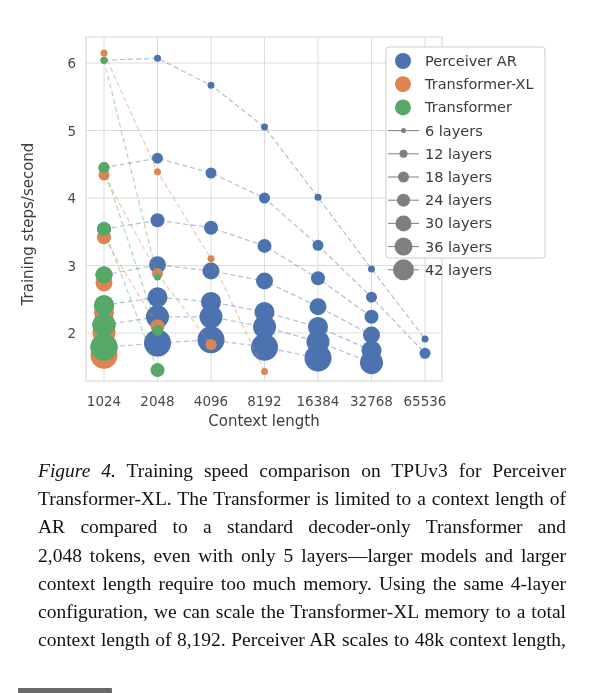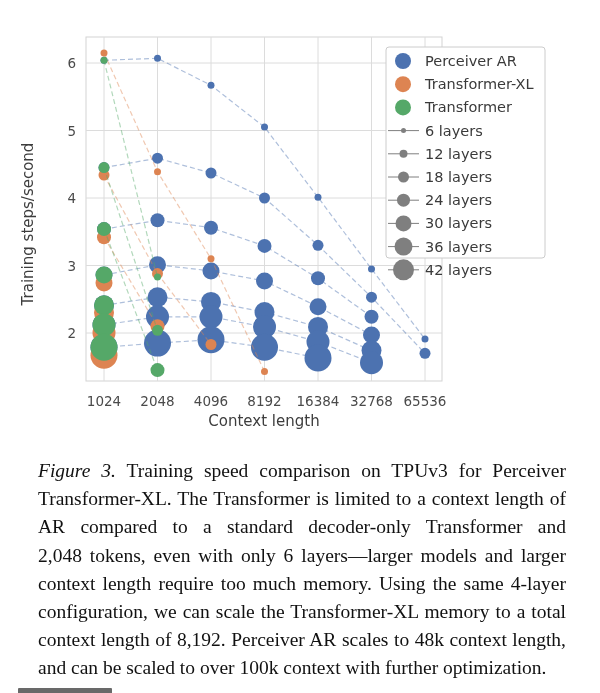--- a/index.html
+++ b/index.html
@@ -163,23 +163,22 @@
           <line x1="388" y1="246.6" x2="419" y2="246.6" stroke="#7f7f7f" stroke-width="1"></line>
           <circle cx="403.5" cy="246.6" r="9" fill="#7f7f7f"></circle>
           <text x="425" y="251.6" fill="#3a3a3a" font-size="14.5">36 layers</text>
           <line x1="388" y1="269.79999999999995" x2="419" y2="269.79999999999995" stroke="#7f7f7f" stroke-width="1"></line>
           <circle cx="403.5" cy="269.79999999999995" r="10.5" fill="#7f7f7f"></circle>
           <text x="425" y="274.79999999999995" fill="#3a3a3a" font-size="14.5">42 layers</text>
         </g>
       </svg>
   </div>
   <div class="caption" id="caption">
-      <div class="cap-line"><span class="figlabel">Figure 3.</span> Training speed comparison on TPUv3 for Perceiver</div>
+      <div class="cap-line"><span class="figlabel">Figure 4.</span> Training speed comparison on TPUv3 for Perceiver</div>
       <div class="cap-line">Transformer-XL. The Transformer is limited to a context length of</div>
       <div class="cap-line">AR compared to a standard decoder-only Transformer and</div>
-      <div class="cap-line">2,048 tokens, even with only 6 layers—larger models and larger</div>
+      <div class="cap-line">2,048 tokens, even with only 5 layers—larger models and larger</div>
       <div class="cap-line">context length require too much memory. Using the same 4-layer</div>
       <div class="cap-line">configuration, we can scale the Transformer-XL memory to a total</div>
       <div class="cap-line">context length of 8,192. Perceiver AR scales to 48k context length,</div>
-      <div class="cap-line last">and can be scaled to over 100k context with further optimization.</div>
     </div>
   <div class="cutoff-sliver"></div>
 </div>
 
 </body></html>

